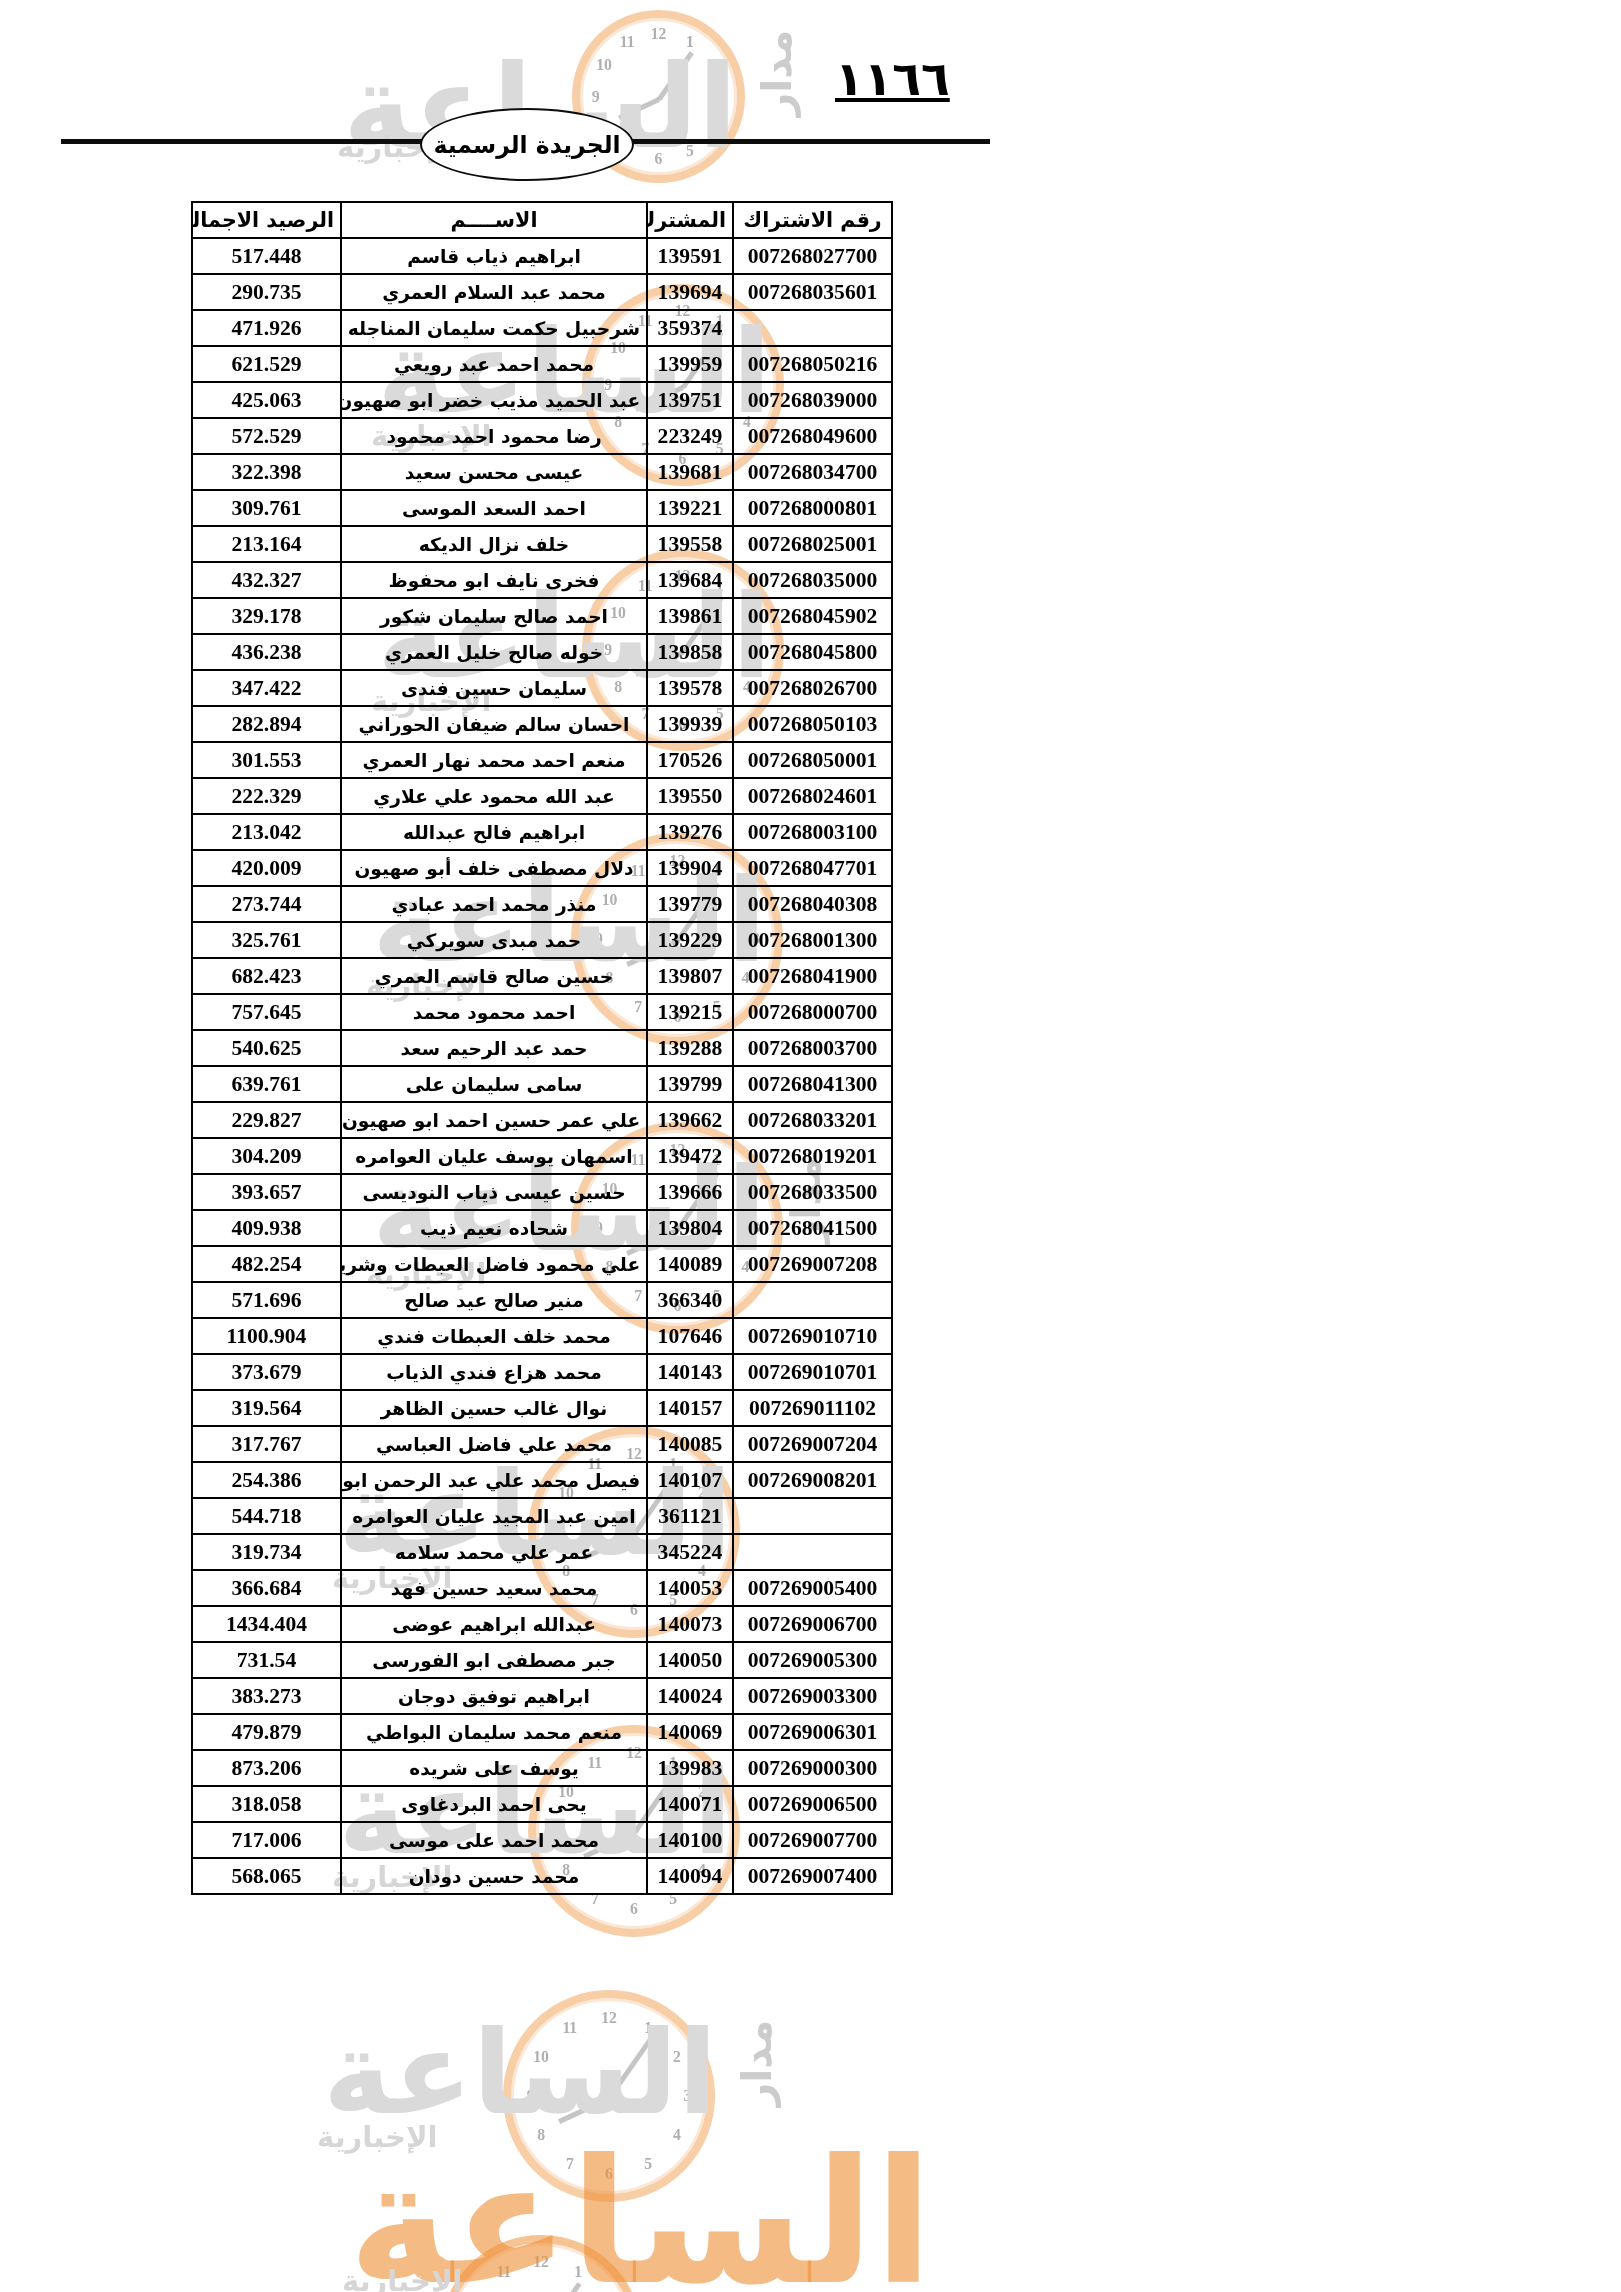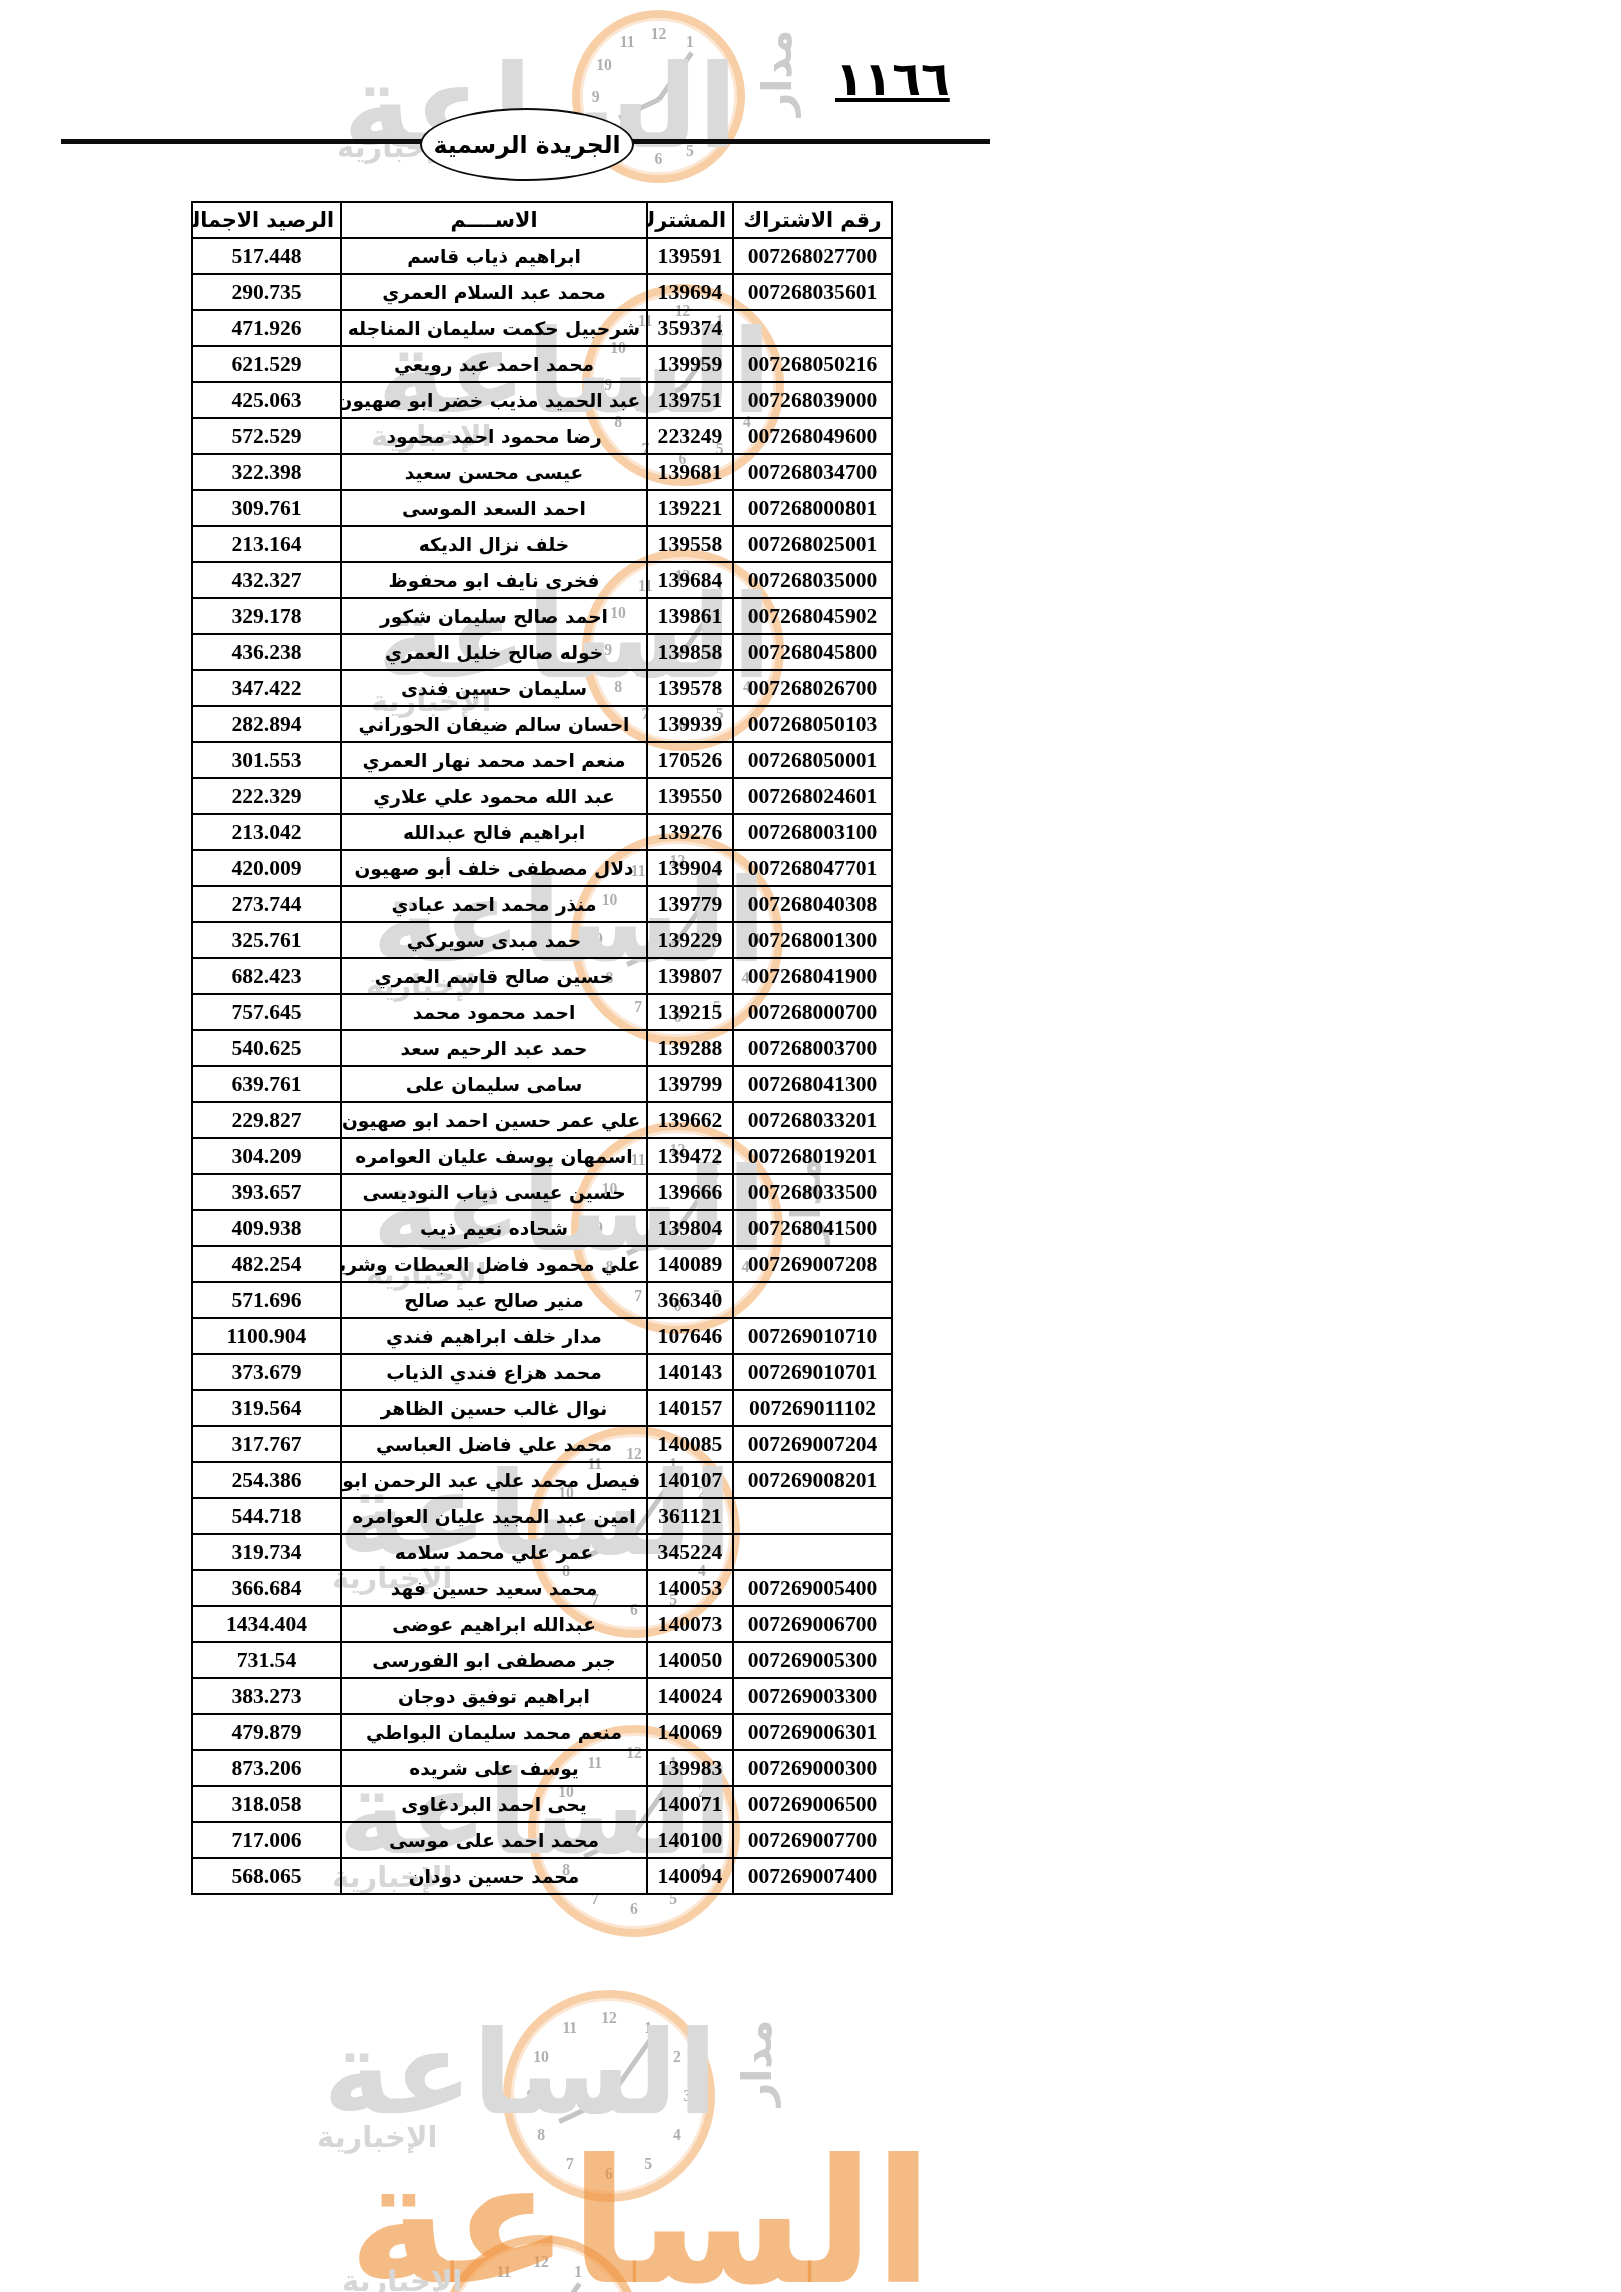--- a/index.html
+++ b/index.html
@@ -458,21 +458,21 @@
           </tr>
           <tr>
             <td class="col-subscription_no"></td>
             <td class="col-subscriber">366340</td>
             <td class="col-name">منير صالح عيد صالح</td>
             <td class="col-balance">571.696</td>
           </tr>
           <tr>
             <td class="col-subscription_no">007269010710</td>
             <td class="col-subscriber">107646</td>
-            <td class="col-name">مدار خلف ابراهيم فندي</td>
+            <td class="col-name">محمد خلف العبطات فندي</td>
             <td class="col-balance">1100.904</td>
           </tr>
           <tr>
             <td class="col-subscription_no">007269010701</td>
             <td class="col-subscriber">140143</td>
             <td class="col-name">محمد هزاع فندي الذياب</td>
             <td class="col-balance">373.679</td>
           </tr>
           <tr>
             <td class="col-subscription_no">007269011102</td>

